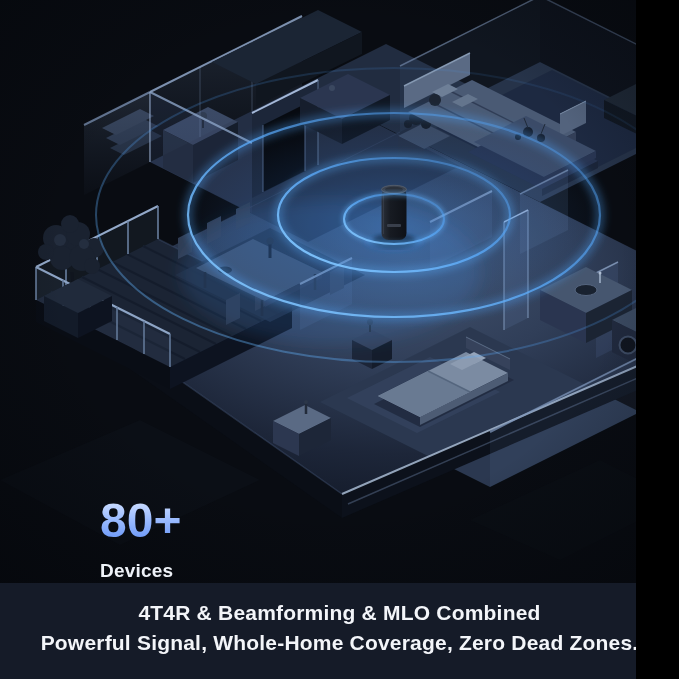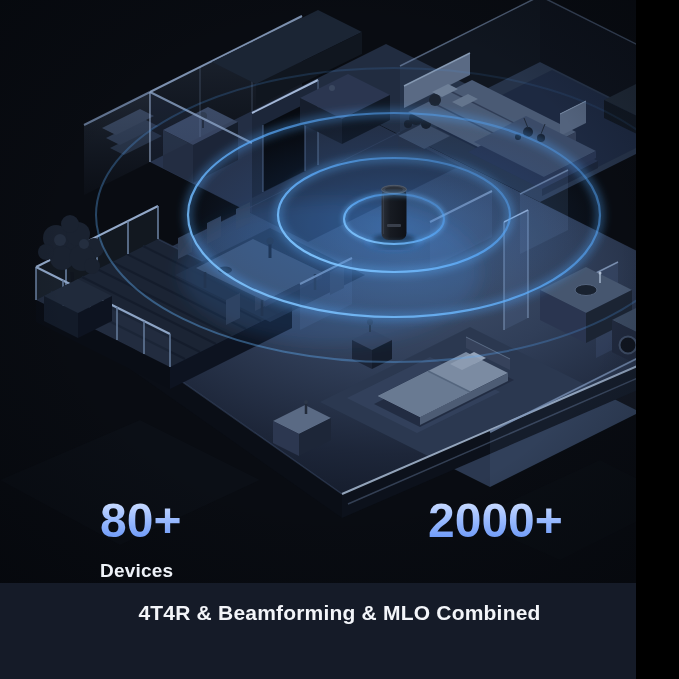--- a/index.html
+++ b/index.html
@@ -347,21 +347,21 @@
 
     <rect x="0" y="0" width="679" height="592" fill="url(#vignette)"></rect>
   </svg>
 
   <div class="stats">
     <div class="stat one">
       <div class="stat-value">80+</div>
       <div class="stat-label">Devices</div>
     </div>
     <div class="stat two">
-      <div class="stat-value">2000+</div>
     </div>
   </div>
 
   <div class="caption-band">
     <div class="caption-line">4T4R &amp; Beamforming &amp; MLO Combined</div>
+    <div class="caption-line">Powerful Signal, Whole-Home Coverage, Zero Dead Zones.</div>
   </div>
 
 </div>
 
 </body></html>

